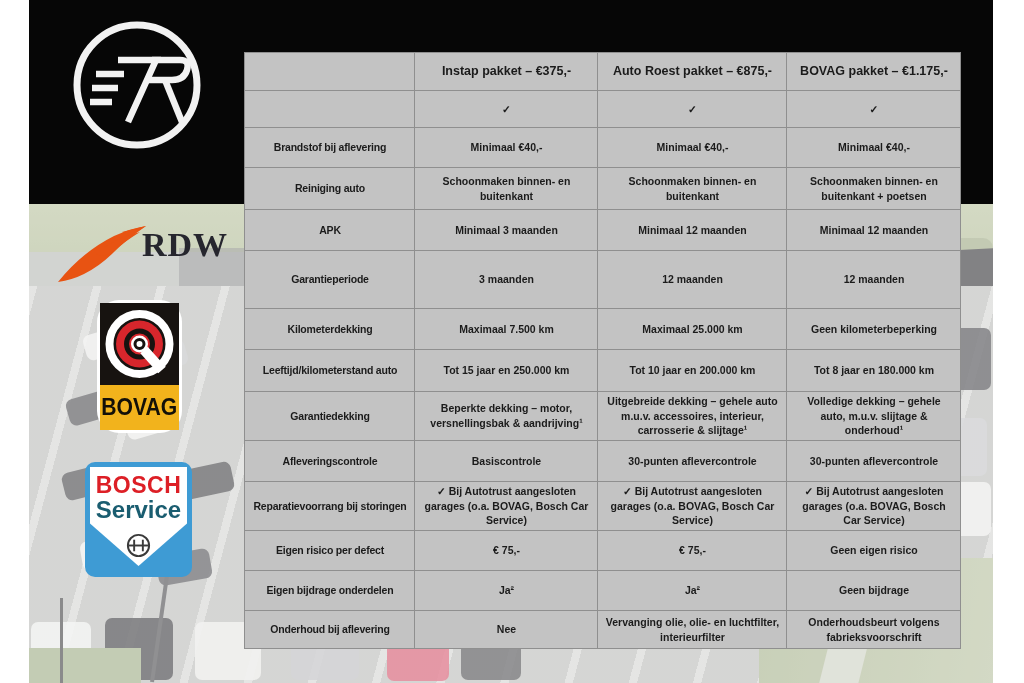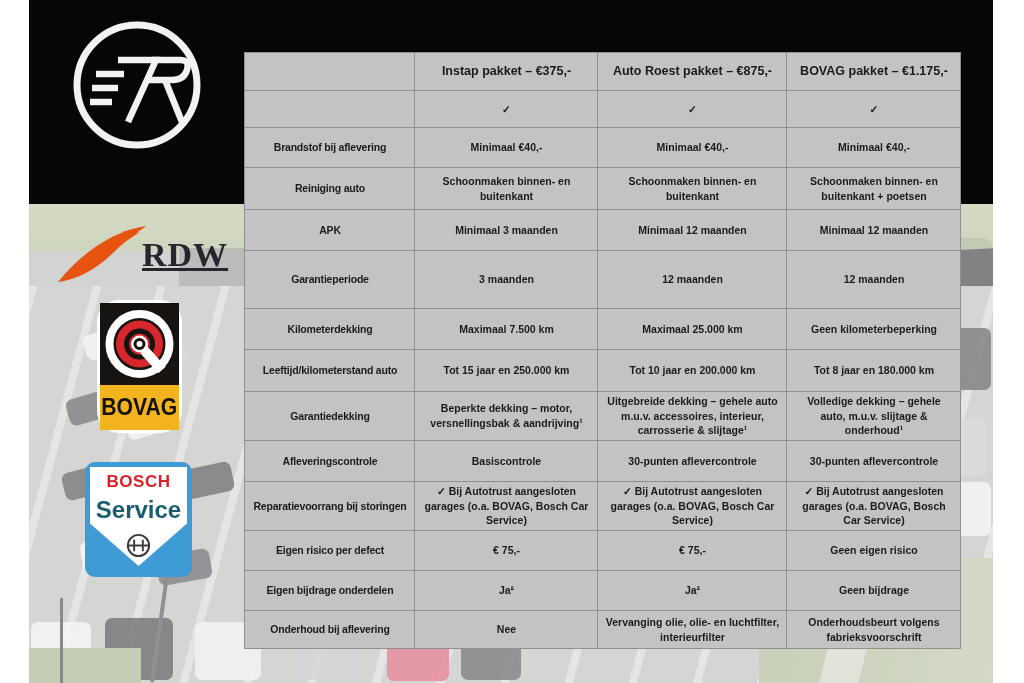--- a/index.html
+++ b/index.html
@@ -28,34 +28,34 @@
   .pole2{left:136px;top:468px;width:4px;height:215px;background:#47474a;transform:rotate(8deg);}
   .wash{left:0;top:0;width:964px;height:683px;background:rgba(255,255,255,.40);}
   
   .band{position:absolute;left:29px;top:0;width:964px;height:204px;background:#060606;}
   .ar-logo{position:absolute;left:29px;top:0;width:215px;height:204px;}
   .ar-emblem{position:absolute;left:41px;top:18px;}
   .ar-name{position:absolute;left:0;top:165px;width:215px;text-align:center;color:#f2f2f2;
            font-size:17px;font-weight:700;letter-spacing:3px;white-space:nowrap;}
   
   .rdw{position:absolute;left:56px;top:224px;width:160px;height:62px;}
-  .rdw-word{position:absolute;left:86px;top:12px;font-family:"Liberation Serif",serif;
-            font-weight:600;font-size:34px;color:#26262e;letter-spacing:1px;text-decoration:underline;}
+  .rdw-word{position:absolute;left:86px;top:2px;font-family:"Liberation Serif",serif;
+            font-weight:600;font-size:34px;color:#26262e;letter-spacing:1px;}
   
   .bovag{position:absolute;left:97px;top:300px;width:85px;height:133px;background:#ffffff;
          box-sizing:border-box;padding:3px;border-radius:22px;}
   .bovag-top{position:relative;width:79px;height:82px;background:#171310;}
   .bovag-bottom{width:79px;height:45px;background:#f2b31c;display:flex;align-items:center;justify-content:center;}
   .bovag-word{font-size:23px;font-weight:800;color:#131008;transform:scaleX(.92);letter-spacing:0;}
   
   .bosch{position:absolute;left:85px;top:462px;width:107px;height:115px;background:#3e9bd4;border-radius:10px;}
   .bosch-white{position:absolute;left:5px;top:5px;width:97px;height:99px;background:#ffffff;
                clip-path:polygon(0 0,100% 0,100% 57%,50% 100%,0 57%);}
   .bosch-word{position:absolute;left:0;top:10px;width:107px;text-align:center;color:#dd1f26;
-              font-size:17px;font-weight:800;letter-spacing:.5px;}
+              font-size:23px;font-weight:800;letter-spacing:.5px;}
   .bosch-svc{position:absolute;left:0;top:34px;width:107px;text-align:center;color:#1a5d70;
              font-size:24px;font-weight:700;}
   .bosch-emblem{position:absolute;left:40px;top:70px;}
   
   table.cmp{position:absolute;left:244px;top:52px;width:716px;border-collapse:collapse;table-layout:fixed;
             background:#c3c3c3;z-index:5;}
   table.cmp th,table.cmp td{border:1px solid #8f8f8f;vertical-align:middle;text-align:center;
             padding:2px 6px 2px 7px;color:#1b1b1b;font-weight:700;line-height:1.4;overflow:hidden;}
   table.cmp th{font-size:12.5px;}
   table.cmp td{font-size:10.5px;}

